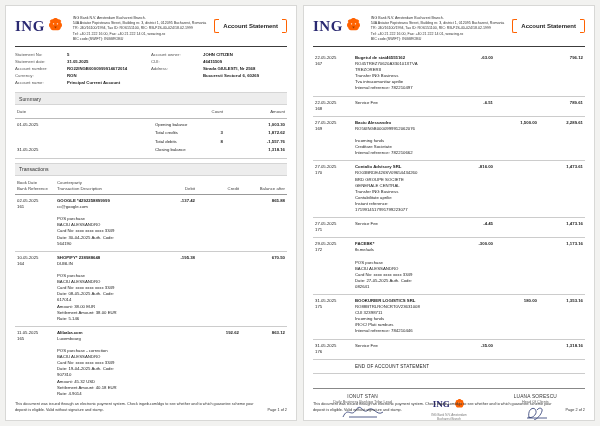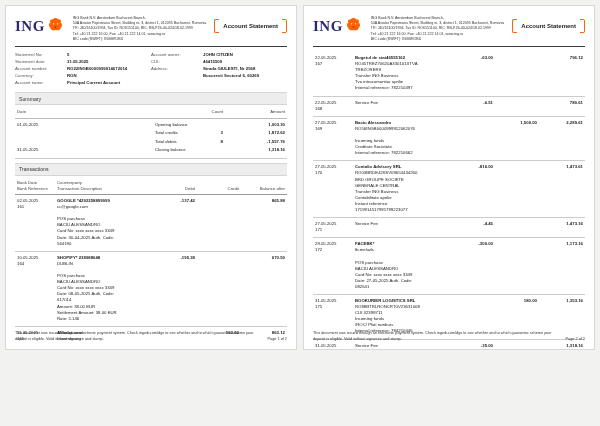--- a/index.html
+++ b/index.html
@@ -1,19 +1,19 @@
 <!DOCTYPE html>
 <html><head>
 <meta charset="utf-8">
 <style>
   * { margin:0; padding:0; box-sizing:border-box; }
   html,body { width:600px; height:426px; background:#f2f2f0; overflow:hidden;
     font-family:"Liberation Sans", sans-serif; color:#1b1b1b; }
   body { display:flex; gap:6px; padding:5px; }
-  .page { position:relative; width:292px; height:345px; background:#fff;
+  .page { position:relative; width:292px; height:416px; background:#fff;
     border:1px solid #d8d8d6; padding:7px 9px; overflow:hidden; }
 
   
   .hdr { display:flex; align-items:flex-start; }
   .logo { display:flex; align-items:center; gap:3px; margin-top:4px; }
   .logo .ing-word { font-family:"Liberation Serif", serif; font-weight:bold;
     font-size:15px; letter-spacing:.5px; color:#2b2a72; line-height:1; }
   .bankinfo { flex:1; margin-left:10px; margin-top:3px; font-size:3.6px;
     line-height:1.45; color:#333; }
   .badge { position:relative; margin-top:6px; font-size:6px; font-weight:bold;

